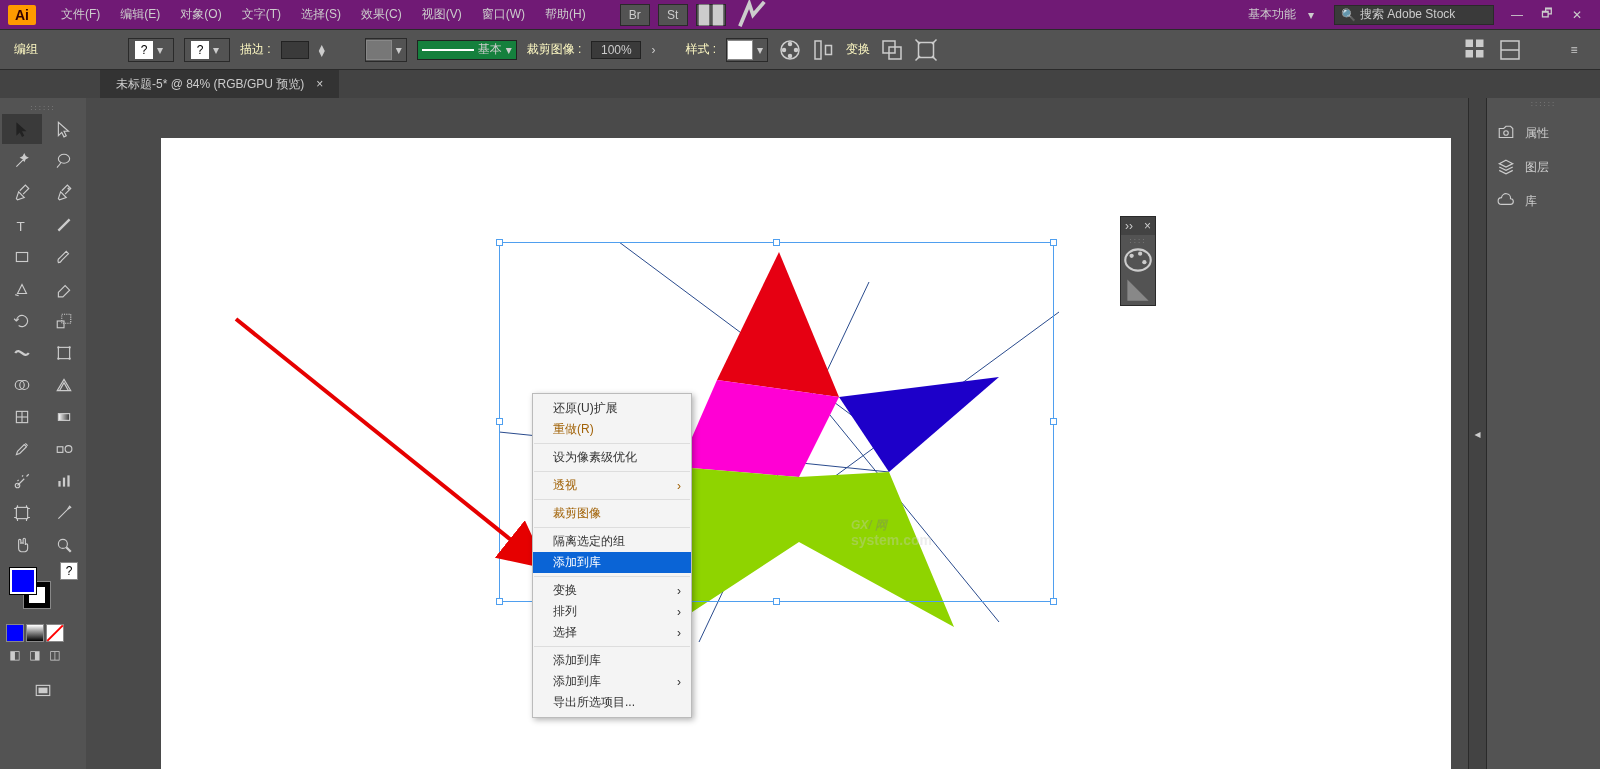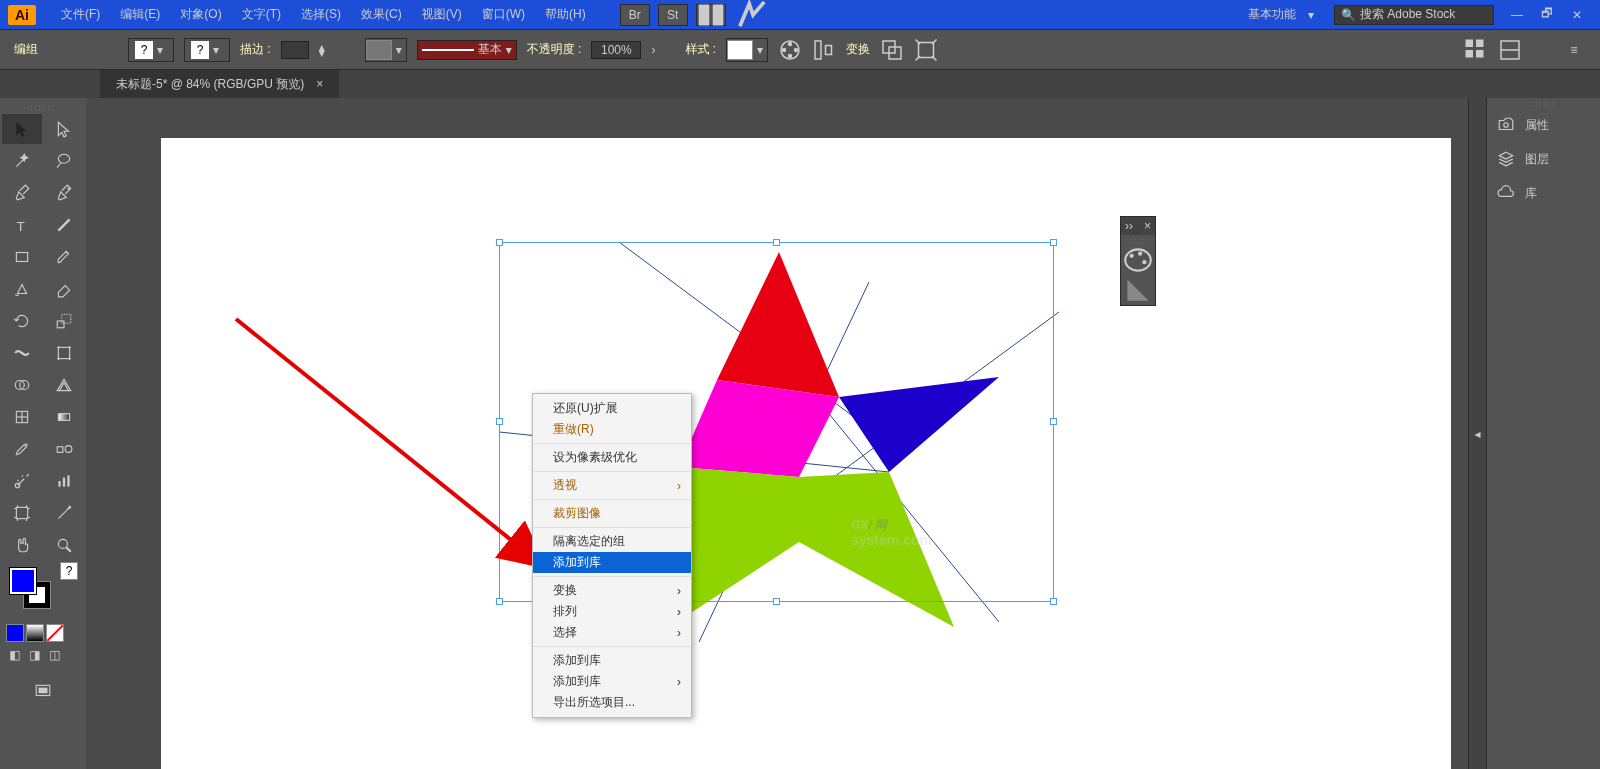--- a/index.html
+++ b/index.html
@@ -1,35 +1,35 @@
 <!DOCTYPE html>
 <html><head>
 <meta charset="utf-8">
 <style>
 *{margin:0;padding:0;box-sizing:border-box;font-family:'Microsoft YaHei',Arial,sans-serif;font-size:12px;color:#ccc;user-select:none}
 body{background:#434343;width:1600px;height:769px;overflow:hidden;position:relative}
-.top-menu{height:30px;background:#1d4ed8;display:flex;align-items:center;padding:0 8px;border-bottom:1px solid #2a2a2a}
+.top-menu{height:30px;background:#701a75;display:flex;align-items:center;padding:0 8px;border-bottom:1px solid #2a2a2a}
 .ai-logo{width:28px;height:20px;background:#ff9a00;color:#330000;font-weight:bold;font-size:14px;display:flex;align-items:center;justify-content:center;border-radius:2px;margin-right:15px}
 .menu-item{padding:20px 10px;cursor:pointer}
 .top-spacer{flex:1}
 .top-icon{width:30px;height:22px;margin:0 4px;display:flex;align-items:center;justify-content:center;background:#535353;border:1px solid #2a2a2a;cursor:pointer}
 .top-right{display:flex;align-items:center;gap:8px}
 .workspace-dd{padding:3px 12px;cursor:pointer;display:flex;align-items:center;gap:12px}
 .search-box{width:160px;height:20px;background:#3a3a3a;border:1px solid #2a2a2a;padding:0 6px;display:flex;align-items:center;color:#888}
 .win-btns{display:flex;gap:0}
 .win-btn{width:30px;height:22px;display:flex;align-items:center;justify-content:center;cursor:pointer}
 .control-bar{height:40px;background:#535353;display:flex;align-items:center;padding:0 14px;border-bottom:1px solid #2a2a2a;gap:10px}
 .ctrl-label{color:#fef9c3}
 .ctrl-dd{height:24px;background:#535353;border:1px solid #2a2a2a;display:flex;align-items:center;padding:0 6px;gap:4px}
 .ctrl-dd .q{width:18px;height:18px;background:#fff;color:#000;display:flex;align-items:center;justify-content:center}
 .ctrl-dd .arr{width:10px}
 .stroke-w{width:28px;height:18px;background:#3a3a3a;border:1px solid #222;display:flex;align-items:center;justify-content:center}
 .stroke-arr{display:flex;flex-direction:column;font-size:8px;line-height:6px}
 .color-sw{width:26px;height:20px;background:#fff;border:1px solid #888}
-.stroke-style{width:100px;height:20px;background:#7f1d1d;border:1px solid #222;display:flex;align-items:center;padding:0 4px;gap:4px}
+.stroke-style{width:100px;height:20px;background:#15803d;border:1px solid #222;display:flex;align-items:center;padding:0 4px;gap:4px}
 .stroke-line{flex:1;height:2px;background:#fff}
 .opacity-box{width:50px;height:18px;background:#3a3a3a;border:1px solid #222;display:flex;align-items:center;justify-content:center}
 .ctrl-icon{width:24px;height:22px;display:flex;align-items:center;justify-content:center;cursor:pointer}
 .tab-bar{height:28px;background:#434343;display:flex;align-items:center;padding-left:100px}
 .tab{height:28px;padding:0 16px;background:#333;display:flex;align-items:center;gap:12px}
 .tab-close{cursor:pointer}
 .main{position:absolute;top:98px;left:0;right:0;bottom:0;display:flex}
 .toolbox{width:86px;background:#535353;display:flex;flex-direction:column;padding-top:4px}
 .tool-grip{height:10px;display:flex;align-items:center;justify-content:center;color:#888;font-size:8px;letter-spacing:2px}
 .tool-grid{display:grid;grid-template-columns:1fr 1fr;gap:2px;padding:2px}
@@ -46,21 +46,21 @@
 .canvas{position:absolute;left:75px;top:40px;width:1290px;height:640px;background:#fff}
 .artwork{position:absolute;left:338px;top:104px}
 .selbox{position:absolute;border:1px solid #4f9fef;pointer-events:none}
 .selhandle{position:absolute;width:7px;height:7px;background:#fff;border:1px solid #4f9fef}
 .floatp{position:absolute;right:312px;top:118px;width:36px;background:#535353;border:1px solid #2a2a2a}
 .floatp-head{height:18px;background:#434343;display:flex;align-items:center;justify-content:space-between;padding:0 4px;font-size:10px}
 .floatp-icon{height:30px;display:flex;align-items:center;justify-content:center;cursor:pointer}
 .right-collapsed{width:18px;background:#434343;border-left:1px solid #2a2a2a;display:flex;align-items:center;justify-content:center;cursor:pointer}
 .right-panel{width:114px;background:#535353;border-left:1px solid #2a2a2a}
 .rp-grip{height:10px;display:flex;align-items:center;justify-content:center;color:#888;font-size:8px;letter-spacing:2px}
-.rp-item{height:34px;display:flex;align-items:center;gap:10px;padding:0 10px;cursor:pointer}
+.rp-item{height:34px;display:flex;align-items:flex-end;gap:10px;padding:0 10px;cursor:pointer}
 .ctxmenu{position:absolute;left:446px;top:295px;width:160px;background:#f4f4f4;border:1px solid #bbb;box-shadow:2px 2px 6px rgba(0,0,0,.3);padding:4px 0}
 .ctx-item{height:21px;display:flex;align-items:center;padding:0 20px;color:#333;cursor:pointer;position:relative}
 .ctx-item.dis{color:#a16207;cursor:default}
 .ctx-item.hl{background:#0a64d6;color:#fff}
 .ctx-item.sub::after{content:'›';position:absolute;right:10px;color:inherit}
 .ctx-sep{height:1px;background:#ddd;margin:3px 1px}
 .arrow-anno{position:absolute;left:145px;top:216px;pointer-events:none}
 .watermark{position:absolute;left:690px;top:355px;font-size:40px;font-weight:bold;color:#888;opacity:.35;font-style:italic;pointer-events:none}
 .watermark small{font-size:14px;display:block;text-align:right;font-style:normal;margin-top:-6px}
 .ctrl-right{margin-left:auto;display:flex;gap:10px;align-items:center}
@@ -132,21 +132,21 @@
   <div style="width:20px"></div>
   <div class="ctrl-dd" style="padding:0">
       <div class="color-sw" style="background:#777"></div>
       <span class="arr">▾</span>
     </div>
   <div class="stroke-style">
       <div class="stroke-line"></div>
       <span>基本</span>
       <span>▾</span>
     </div>
-  <span class="ctrl-label">不透明度 :</span>
+  <span class="ctrl-label">裁剪图像 :</span>
   <div class="opacity-box">100%</div>
   <span>›</span>
   <div style="width:10px"></div>
   <span class="ctrl-label">样式 :</span>
   <div class="ctrl-dd" style="padding:0">
       <div class="color-sw"></div>
       <span class="arr">▾</span>
     </div>
   <div class="ctrl-icon">
       <svg viewBox="0 0 16 16">

